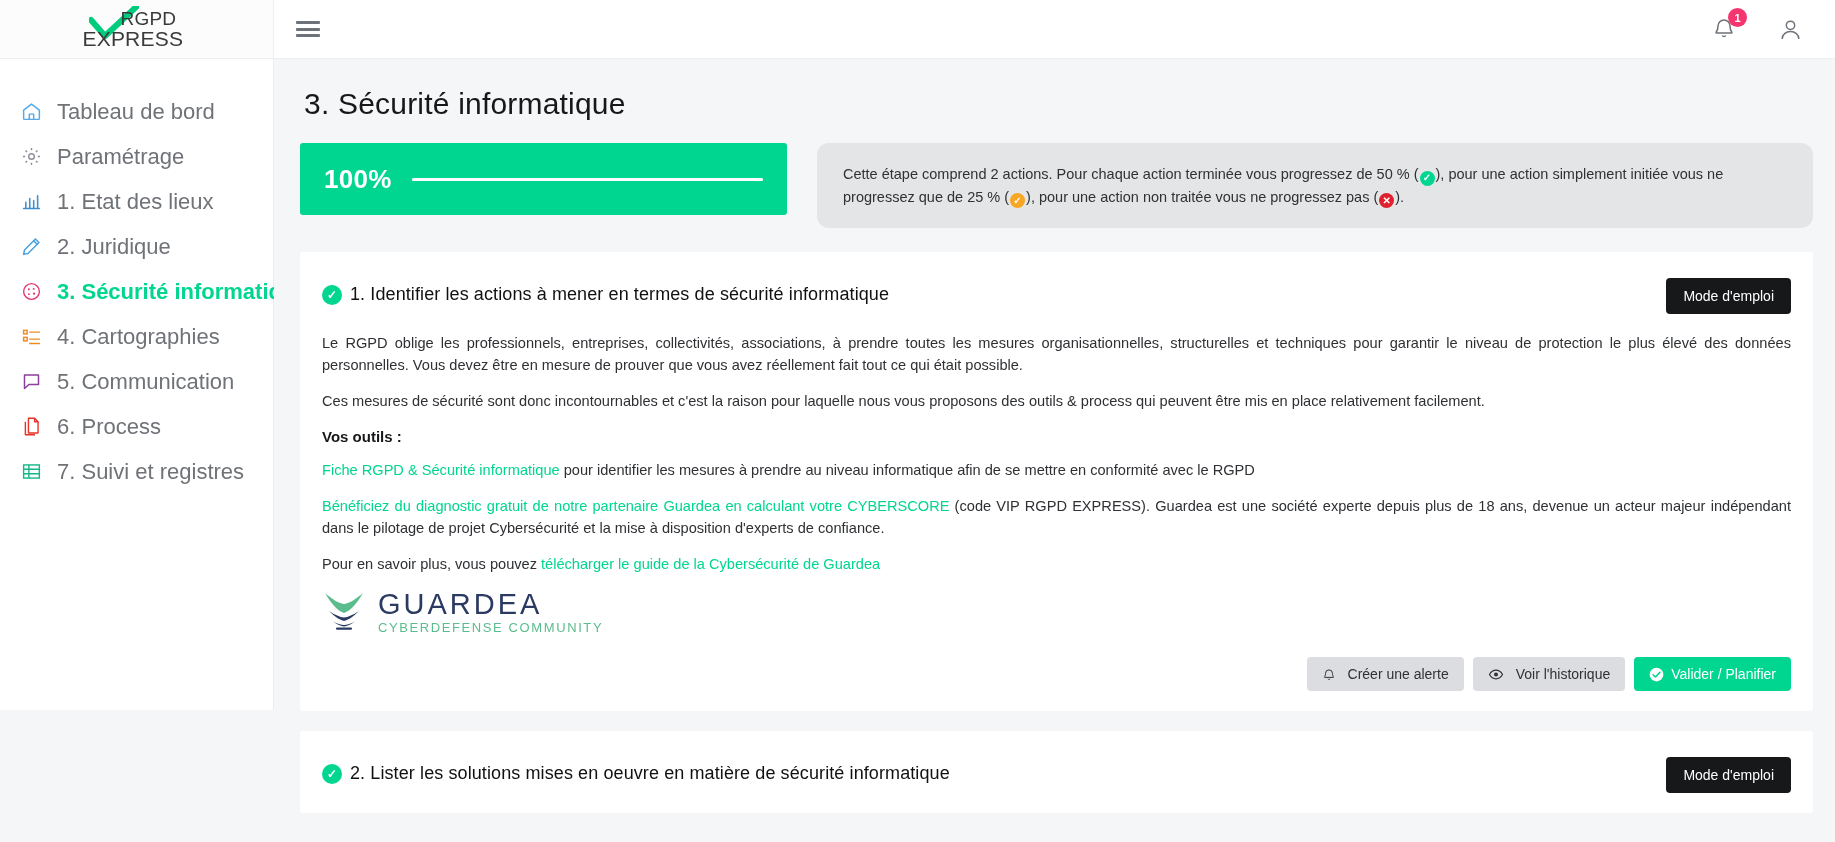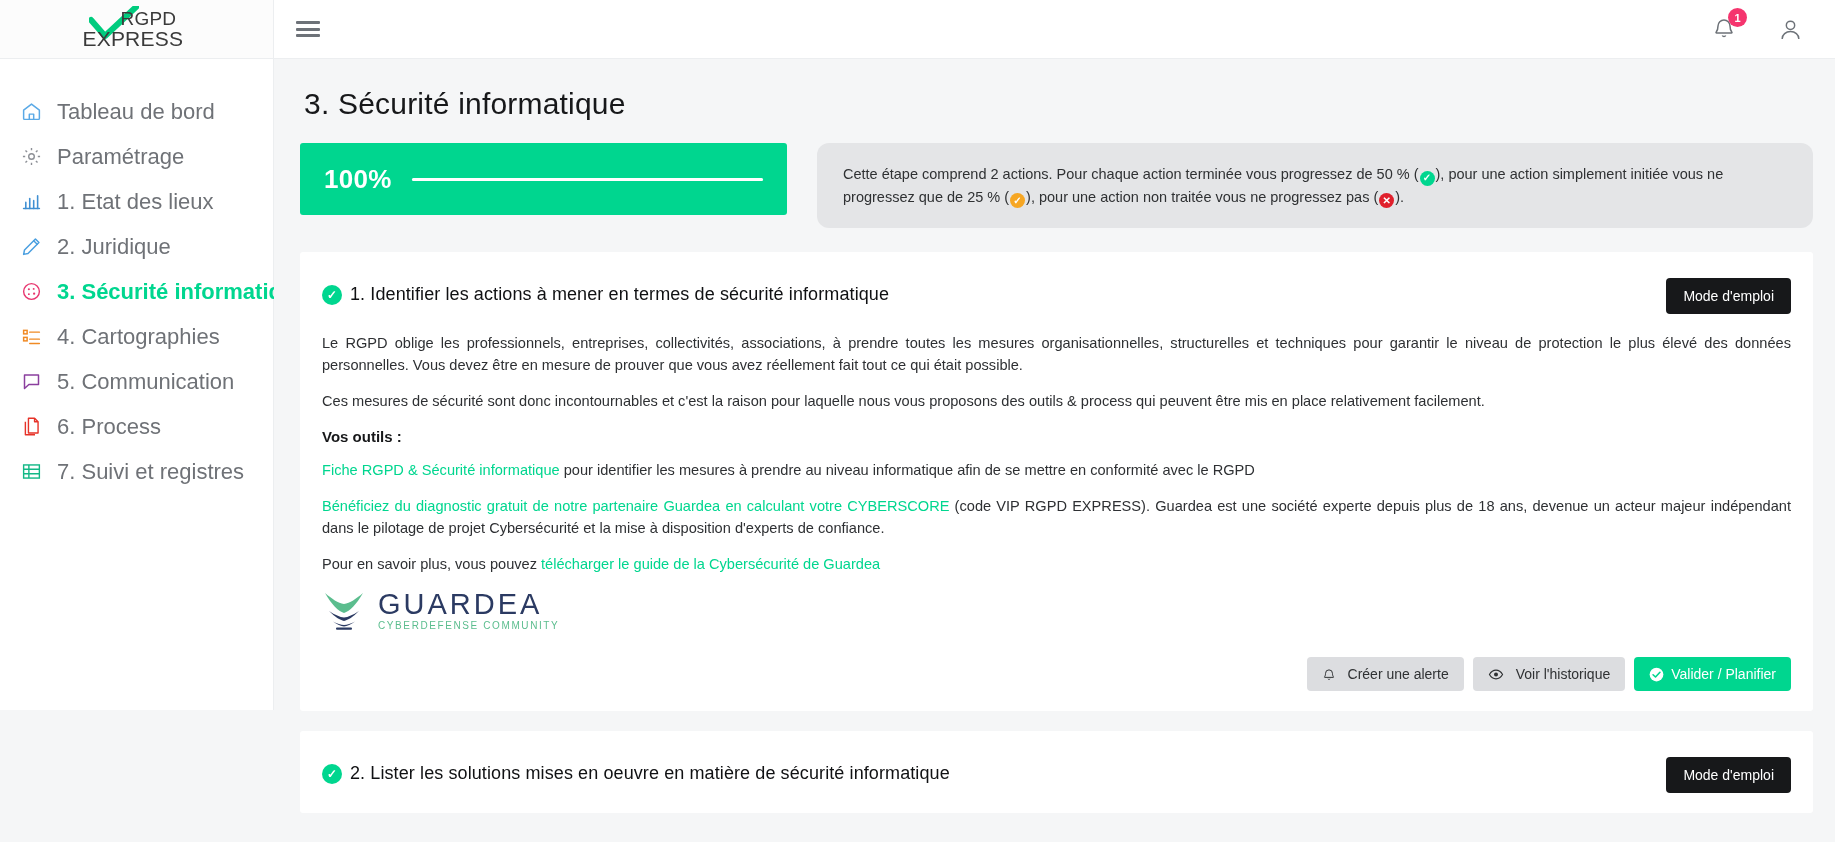--- a/index.html
+++ b/index.html
@@ -141,21 +141,21 @@
   }
   .body-txt.tight { margin-top: 14px; }
   .sub-strong { font-size: 15px; font-weight: 700; color: #17181a; margin-top: 16px; }
   a.lnk { color: #00d68f; text-decoration: none; cursor: pointer; }
   .b { font-weight: 400; }
 
   .guardea { margin-top: 14px; display: flex; align-items: flex-start; height: 46px; }
   .g-mark { width: 44px; height: 42px; margin-right: 12px; }
   .g-text { position: relative; }
   .g-name { font-size: 29px; letter-spacing: 3px; color: #2b3a62; font-weight: 400; line-height: 30px; }
-  .g-tag { font-size: 10px; letter-spacing: 1.6px; color: #5bbd8e; text-align: center; margin-top: 1px; }
+  .g-tag { font-size: 13px; letter-spacing: 1.6px; color: #5bbd8e; text-align: center; margin-top: 1px; }
 
   .card-actions { display: flex; justify-content: flex-end; gap: 9px; margin-top: 22px; }
   .btn {
     display: inline-flex; align-items: center; gap: 7px;
     border: none; border-radius: 4px; cursor: pointer;
     font-size: 14px; padding: 9px 15px;
     font-family: "Liberation Sans", sans-serif;
     white-space: nowrap;
   }
   .btn-grey { background: #dcdde0; color: #2f3133; gap: 12px; }

